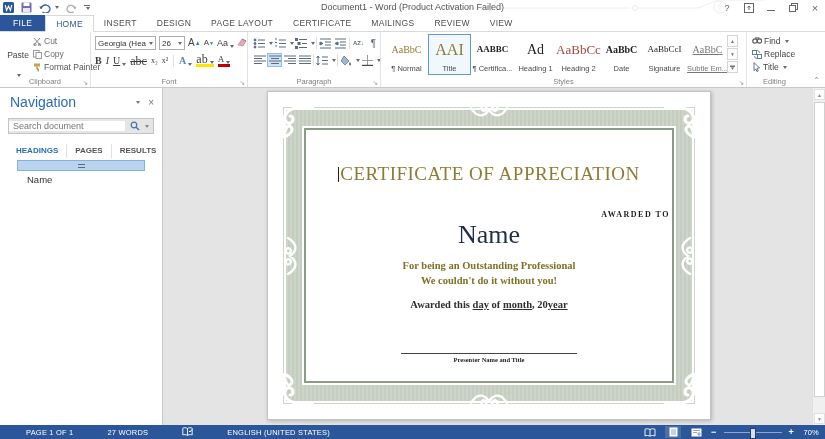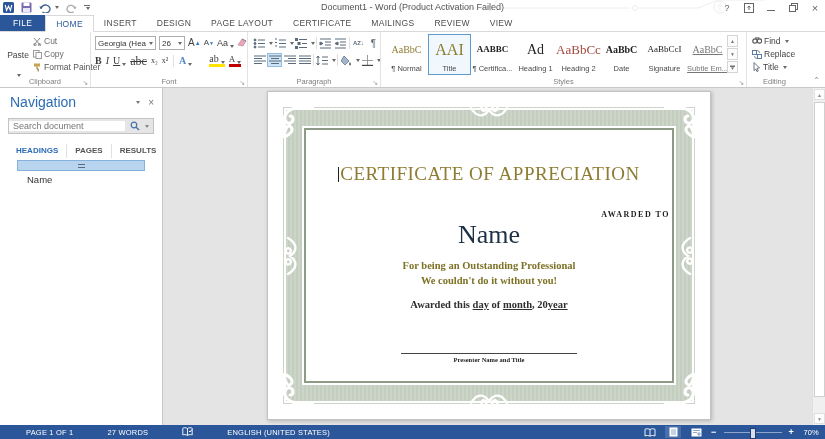--- a/index.html
+++ b/index.html
@@ -302,21 +302,21 @@
             <span class="dd"></span>
           </span>
         <span class="fbtn" style="font-size:12px;text-decoration:line-through;">abc</span>
         <span class="fbtn" style="font-size:8px;">x₂</span>
         <span class="fbtn" style="font-size:8px;">x²</span>
         <span class="sep-v"></span>
         <span class="fbtn fx-a">
             <span>A</span>
             <span class="dd"></span>
           </span>
-        <span class="fbtn hl-bar" style="font-size:10px;margin-left:13px;">
+        <span class="fbtn hl-bar" style="font-size:12px;">
             <span>ab</span>
             <span class="dd"></span>
           </span>
         <span class="fbtn fc-bar" style="font-size:9px;">
             <span>A</span>
             <span class="dd"></span>
           </span>
       </div>
       <div class="glabel">Font</div>
       <div class="launcher">↘</div>

